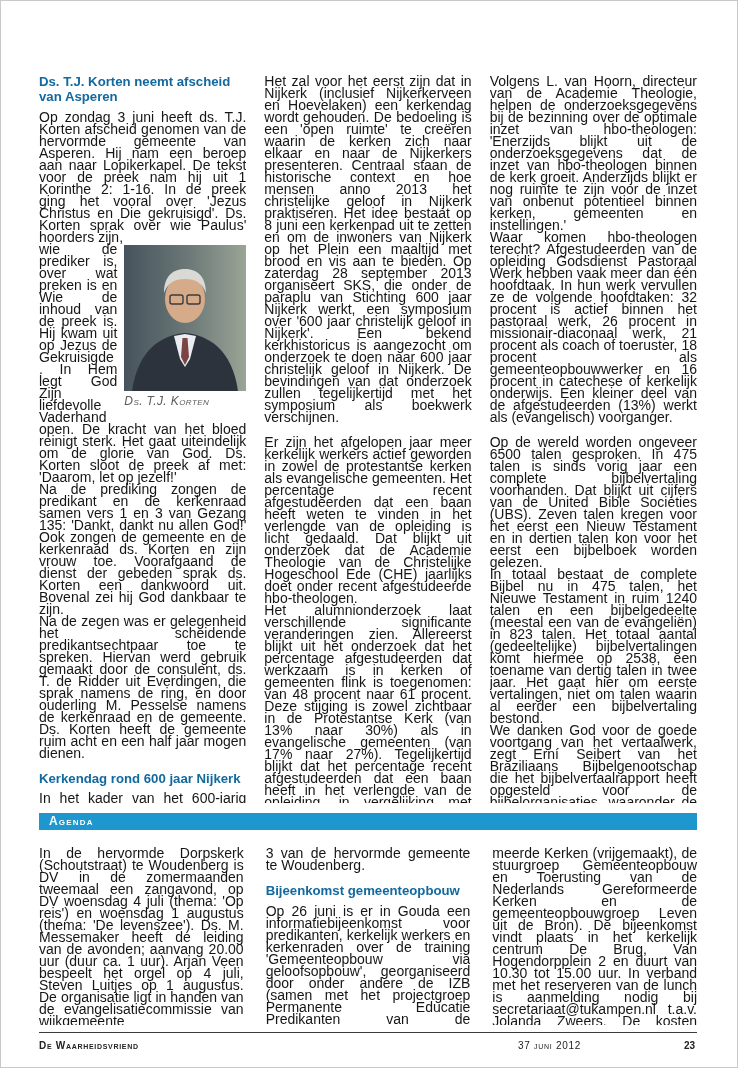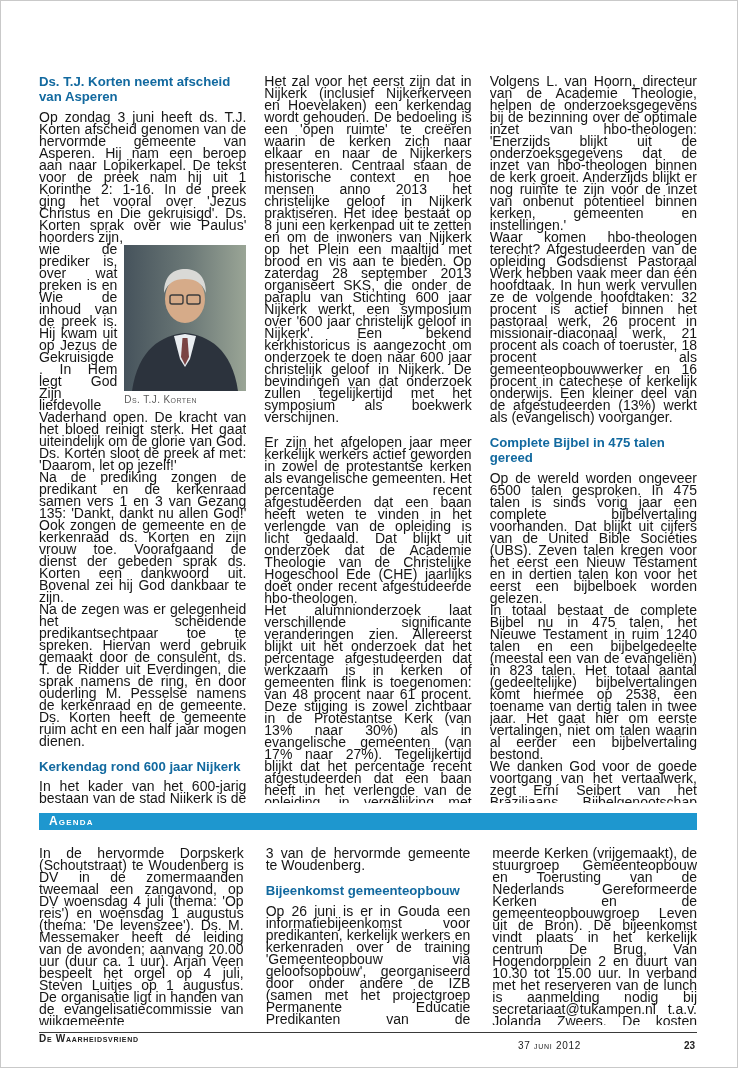--- a/index.html
+++ b/index.html
@@ -29,26 +29,26 @@
     margin:0 0 6px 0;
   }
   .article-follow { margin-top:13px; }
   p.body {
     font-size:14px; line-height:12px; text-align:justify; color:#151515;
     hyphens:auto; overflow-wrap:break-word;
   }
   figure.photo { float:right; width:122px; margin:2px 0 4px 7px; }
   figure.photo svg { display:block; width:122px; height:146px; }
   figure.photo figcaption {
-    font-variant:small-caps; font-size:10px; color:#5a5a5a;
-    letter-spacing:.4px; margin-top:3px;
+    font-variant:small-caps; font-size:12px; color:#5a5a5a;
+    letter-spacing:.4px; margin-top:3px;font-style:italic;
   }
   .footer {
     position:absolute; top:1031px; left:38px; right:40px;
-    border-top:1px solid #3a3a3a; 
+    border-top:1px solid #3a3a3a; padding-top:7px;
     font-variant:small-caps; font-size:10px; color:#222;
   }
   .footer .pub { font-weight:bold; letter-spacing:.7px; }
   .footer .date { position:absolute; right:116px; top:7px; letter-spacing:.7px; }
   .footer .pagenum { position:absolute; right:2px; top:7px; font-weight:bold; }
 </style>
 </head>
 <body>
 
 <div class="page">
@@ -97,21 +97,20 @@
       <div class="article article-follow">
         <p class="body">Er zijn het afgelopen jaar meer kerkelijk werkers actief geworden in zowel de protestantse kerken als evangelische gemeenten. Het percentage recent afgestudeerden dat een baan heeft weten te vinden in het verlengde van de opleiding is licht gedaald. Dat blijkt uit onderzoek dat de Academie Theologie van de Christelijke Hogeschool Ede (CHE) jaarlijks doet onder recent afgestudeerde hbo-theologen.</p>
         <p class="body">Het alumnionderzoek laat verschillende significante veranderingen zien. Allereerst blijkt uit het onderzoek dat het percentage afgestudeerden dat werkzaam is in kerken of gemeenten flink is toegenomen: van 48 procent naar 61 procent. Deze stijging is zowel zichtbaar in de Protestantse Kerk (van 13% naar 30%) als in evangelische gemeenten (van 17% naar 27%). Tegelijkertijd blijkt dat het percentage recent afgestudeerden dat een baan heeft in het verlengde van de opleiding, in vergelijking met 2011 met 6 procent is gedaald tot 68 procent. Van hen die wel een baan hebben in het werkveld heeft het overgrote deel (93%) een betaalde aanstelling. Het aantal vaste banen is, vergeleken met 2011, toegenomen van 23 procent tot 46 procent. 61 procent van hbo-theologen had binnen drie maanden na afstuderen een baan, waarvan zelfs 39 procent al bij afstuderen in het werkveld.</p>
       </div>
     </div>
 
     <div class="col">
       <p class="body">Volgens L. van Hoorn, directeur van de Academie Theologie, helpen de onderzoeksgegevens bij de bezinning over de optimale inzet van hbo-theologen: 'Enerzijds blijkt uit de onderzoeksgegevens dat de inzet van hbo-theologen binnen de kerk groeit. Anderzijds blijkt er nog ruimte te zijn voor de inzet van onbenut potentieel binnen kerken, gemeenten en instellingen.'</p>
       <p class="body">Waar komen hbo-theologen terecht? Afgestudeerden van de opleiding Godsdienst Pastoraal Werk hebben vaak meer dan één hoofdtaak. In hun werk vervullen ze de volgende hoofdtaken: 32 procent is actief binnen het pastoraal werk, 26 procent in missionair-diaconaal werk, 21 procent als coach of toeruster, 18 procent als gemeenteopbouwwerker en 16 procent in catechese of kerkelijk onderwijs. Een kleiner deel van de afgestudeerden (13%) werkt als (evangelisch) voorganger.</p>
       <div class="article article-follow">
-        <h2 class="article-title">Complete Bijbel in 475 talen gereed</h2>
         <p class="body">Op de wereld worden ongeveer 6500 talen gesproken. In 475 talen is sinds vorig jaar een complete bijbelvertaling voorhanden. Dat blijkt uit cijfers van de United Bible Societies (UBS). Zeven talen kregen voor het eerst een Nieuw Testament en in dertien talen kon voor het eerst een bijbelboek worden gelezen.</p>
         <p class="body">In totaal bestaat de complete Bijbel nu in 475 talen, het Nieuwe Testament in ruim 1240 talen en een bijbelgedeelte (meestal een van de evangeliën) in 823 talen. Het totaal aantal (gedeeltelijke) bijbelvertalingen komt hiermee op 2538, een toename van dertig talen in twee jaar. Het gaat hier om eerste vertalingen, niet om talen waarin al eerder een bijbelvertaling bestond.</p>
         <p class="body">We danken God voor de goede voortgang van het vertaalwerk, zegt Erní Seibert van het Braziliaans Bijbelgenootschap die het bijbelvertaalrapport heeft opgesteld voor de bijbelorganisaties, waaronder de United Bible Societies, maar het werk is nog niet klaar. Er zijn nog heel veel mensen die de Bijbel nog steeds niet kunnen lezen in hun moedertaal.</p>
       </div>
     </div>
 
   </div>
 
   <div class="section-bar bar-agenda">Agenda</div>
 

